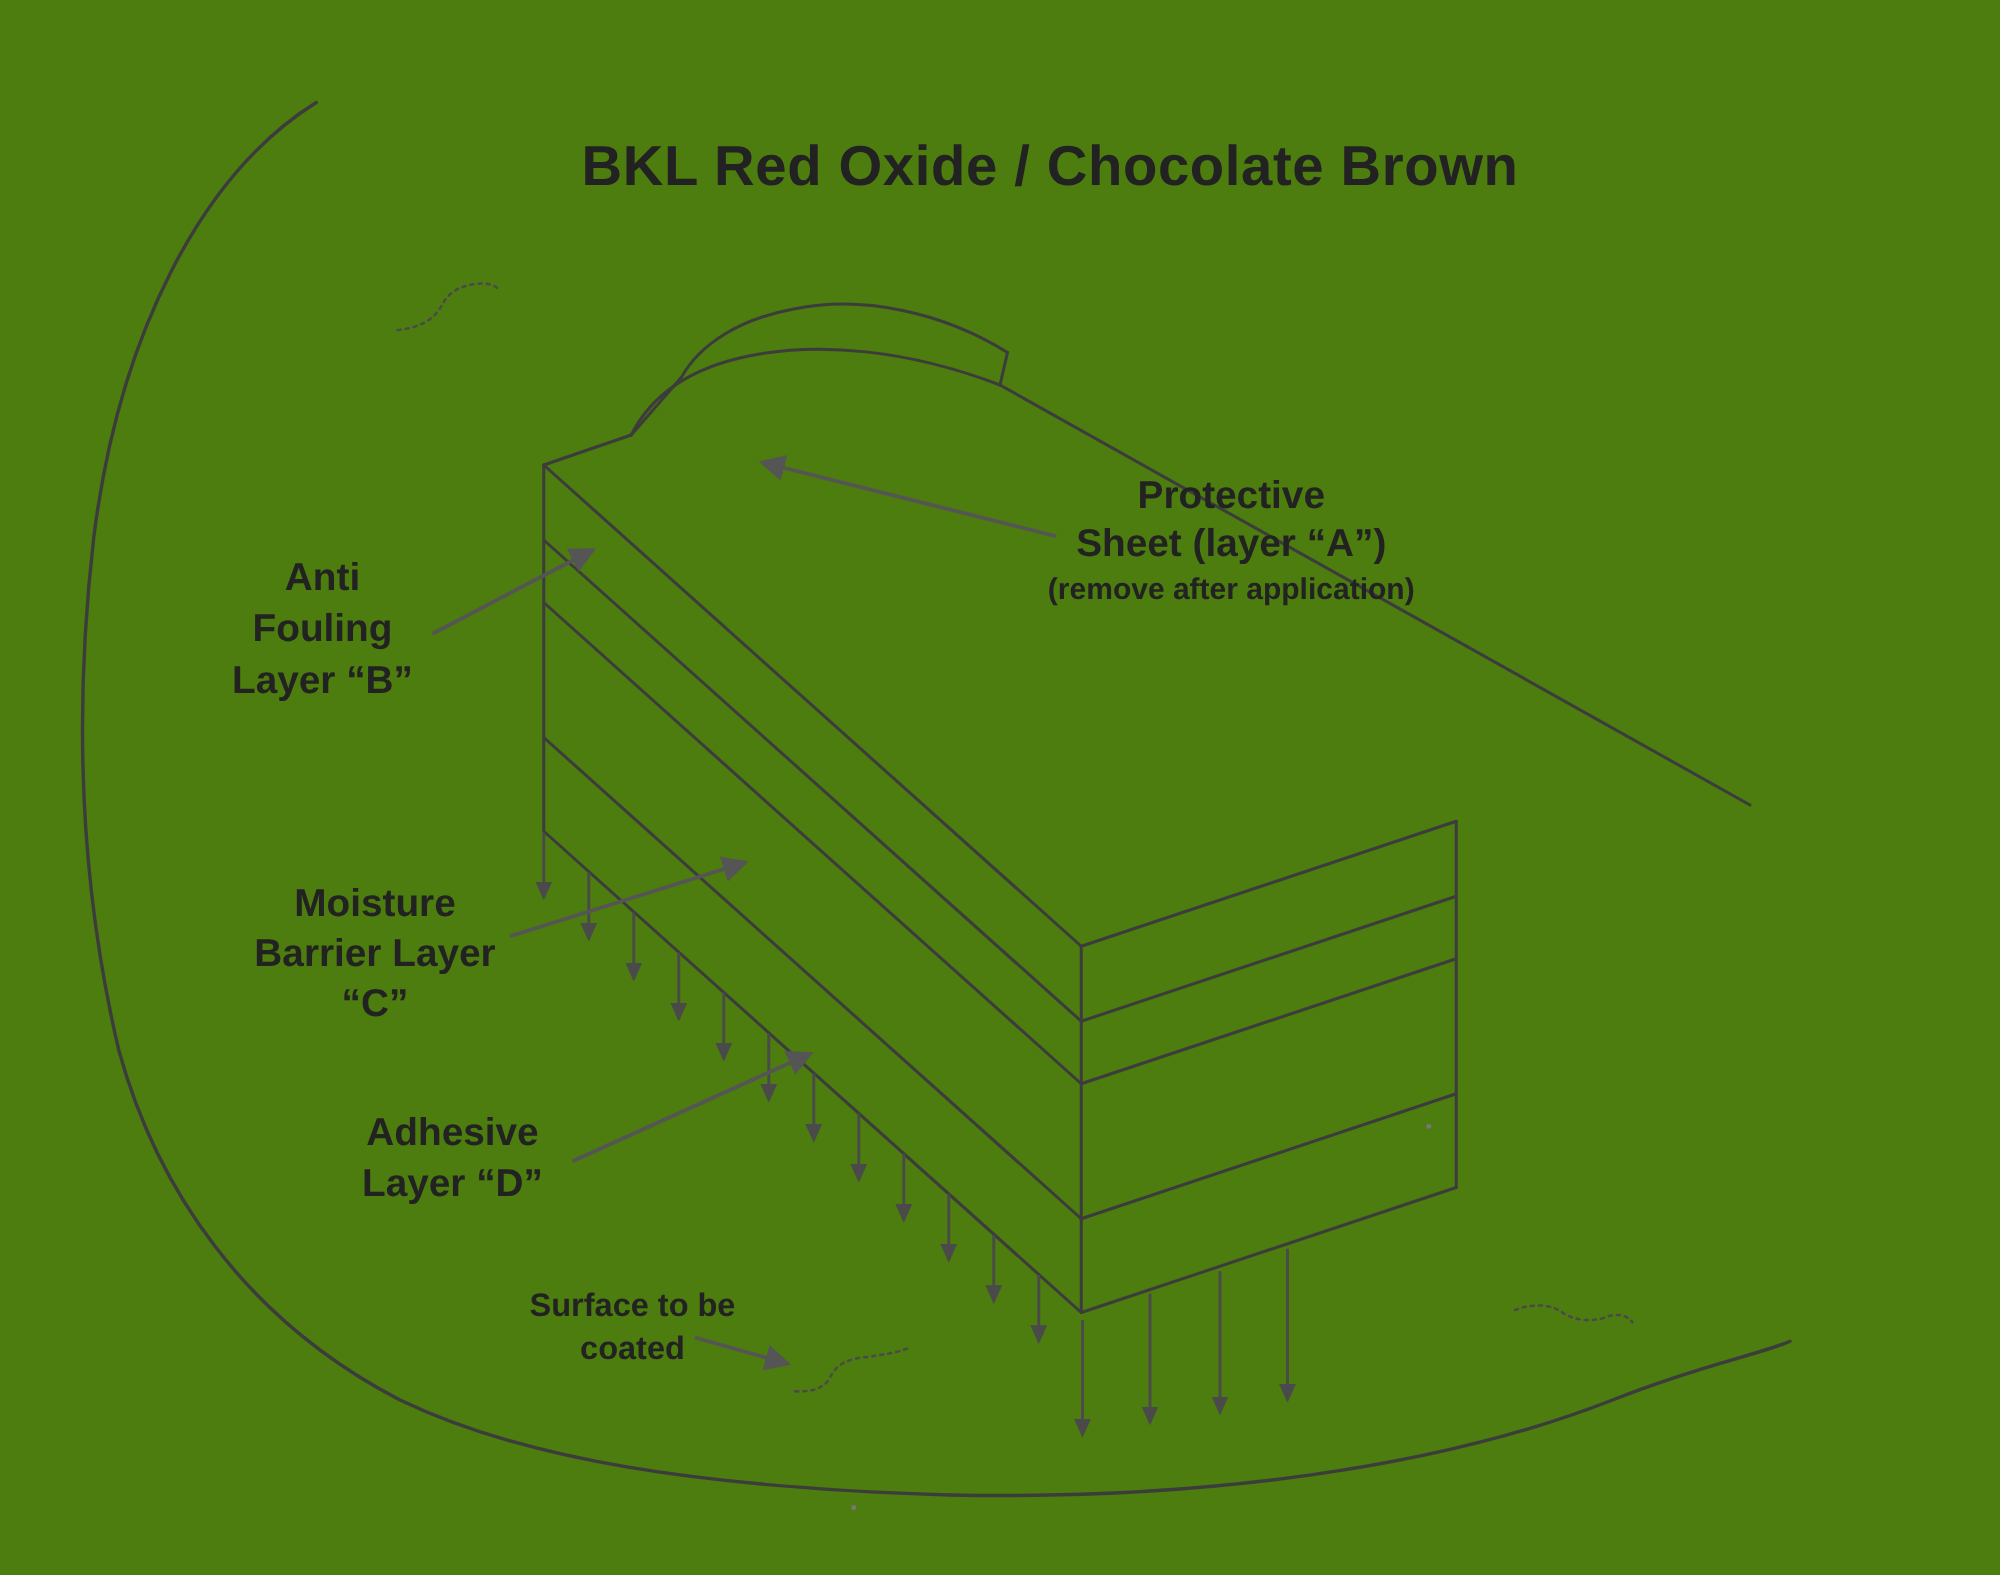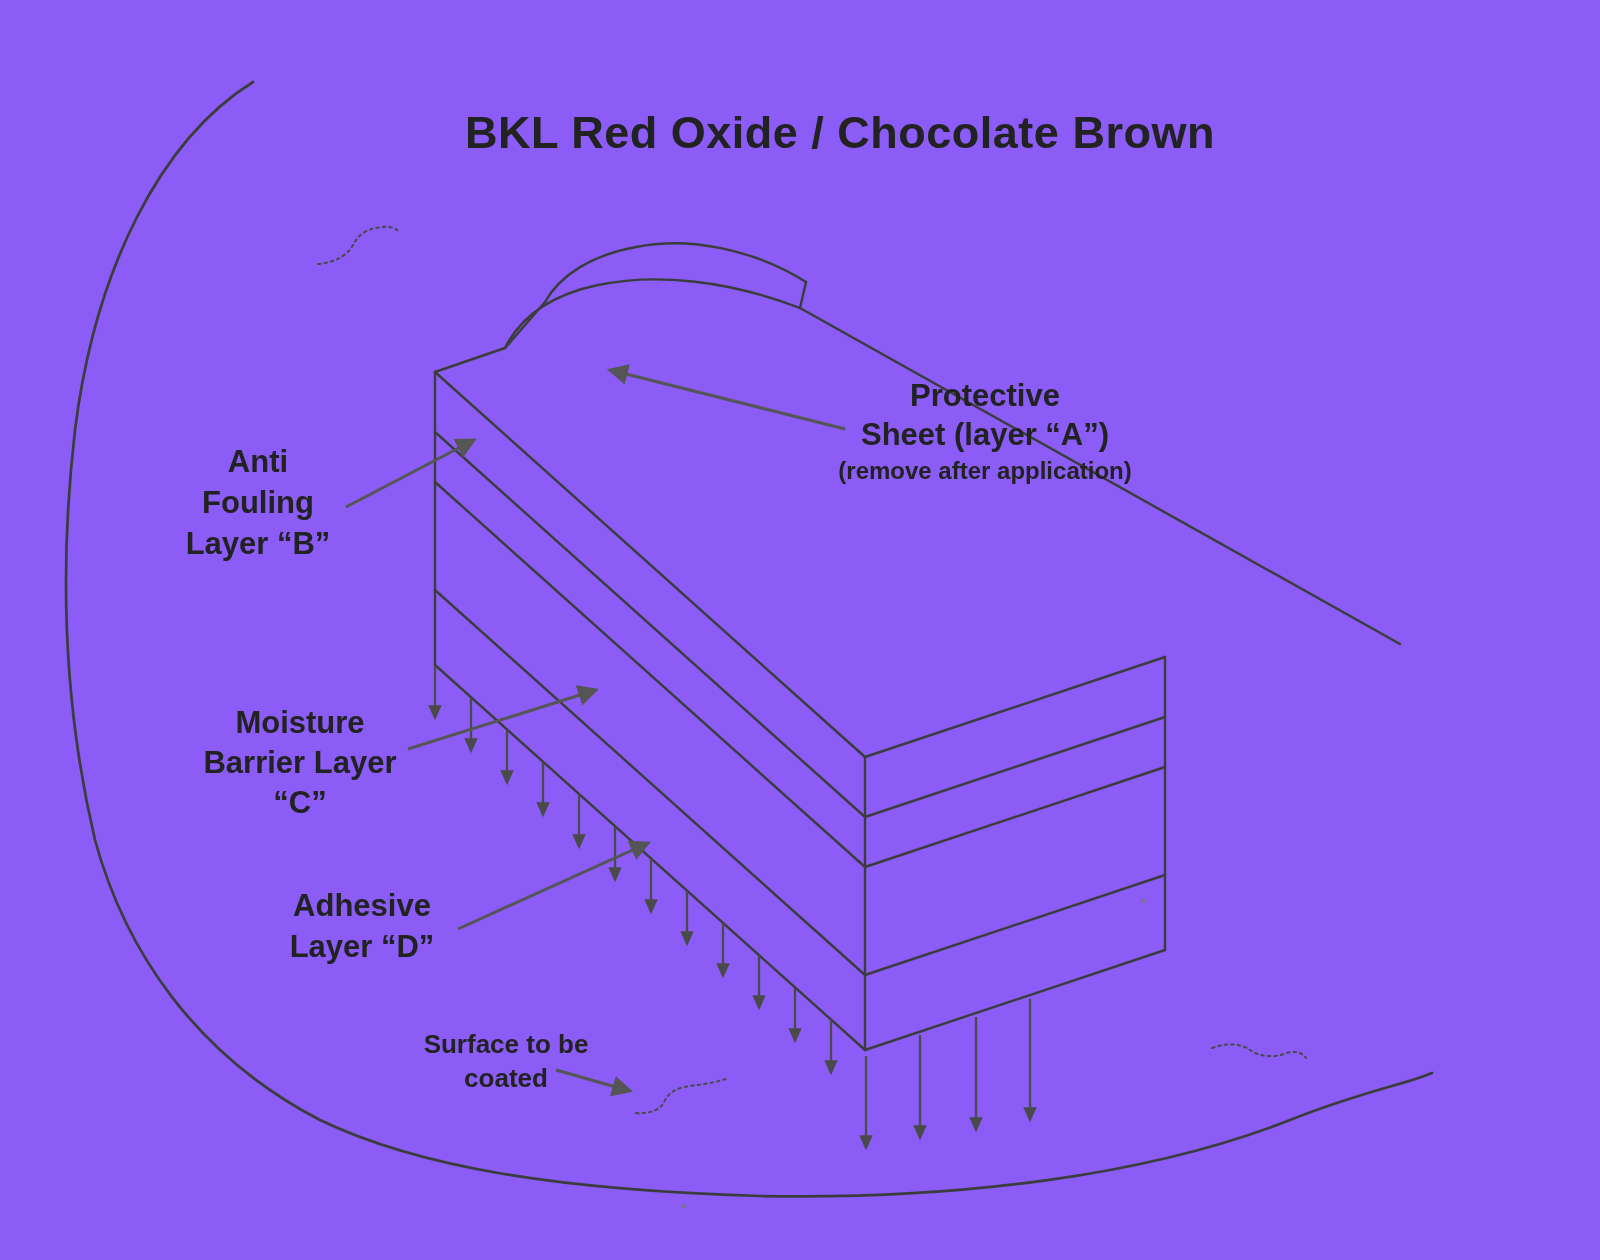--- a/index.html
+++ b/index.html
@@ -1,20 +1,20 @@
 <!DOCTYPE html>
 <html><head>
 <meta charset="utf-8">
 <style>
   html,body{margin:0;padding:0;}
   body{
     width:1600px;height:1260px;background:#fefefe;overflow:hidden;
     font-family:"Liberation Sans",sans-serif;
   }
-  .page{position:relative;width:1600px;height:1260px;background:#8b5cf6;}
+  .page{position:relative;width:1600px;height:1260px;background:#4d7c0f;}
   svg{position:absolute;inset:0;}
   .ink{stroke:#3c3c3c;stroke-width:2.4;fill:none;stroke-linecap:round;stroke-linejoin:round;}
   .border-curve{stroke:#3c3c3c;stroke-width:2.7;fill:none;stroke-linecap:round;}
   .lead{stroke:#555555;stroke-width:3;fill:none;}
   .dn{stroke:#4a4a4a;stroke-width:2.3;fill:none;}
   .dotted{stroke:#4a4a4a;stroke-width:2;fill:none;stroke-dasharray:2.5 4;stroke-linecap:round;}
   .dot{fill:#777;stroke:none;}
   text{fill:#222222;font-family:"Liberation Sans",sans-serif;font-weight:700;text-anchor:middle;}
   .t-title{font-size:45px;letter-spacing:.5px;}
   .t-main{font-size:31px;}

